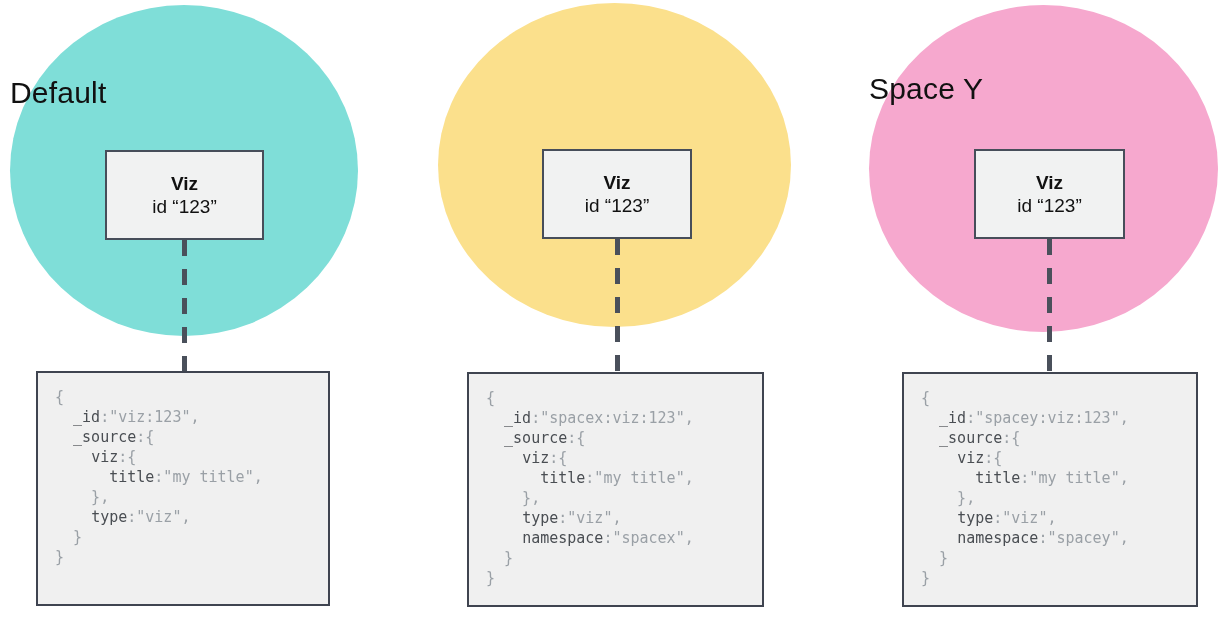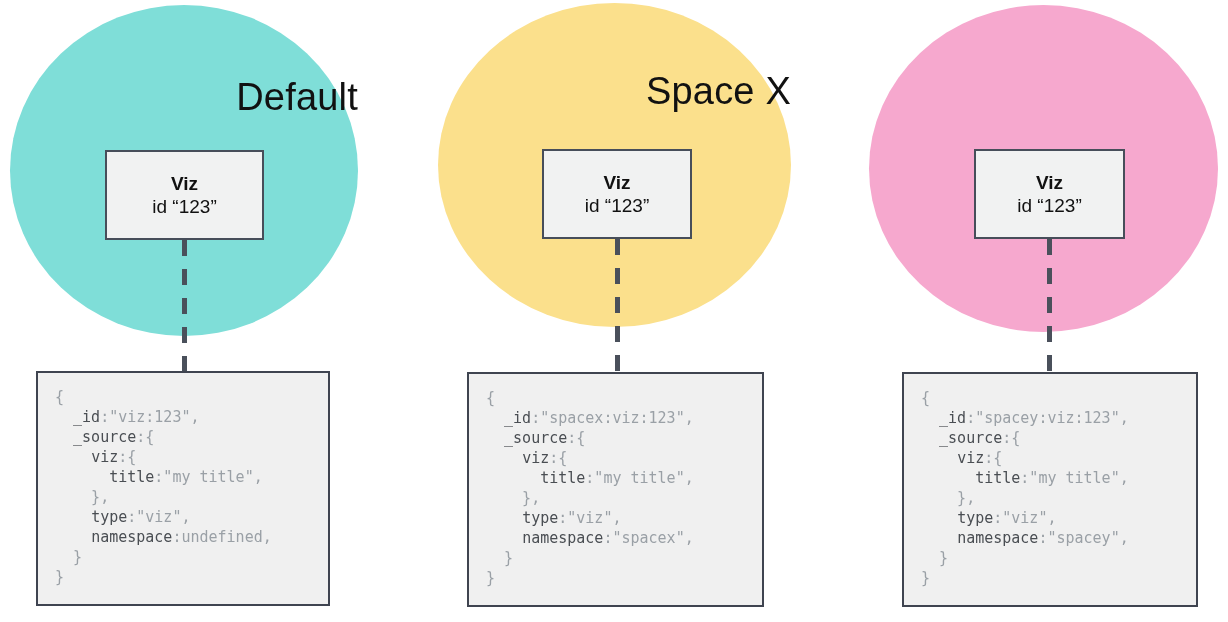--- a/index.html
+++ b/index.html
@@ -10,22 +10,22 @@
     background: var(--canvas-bg, #ffffff);
     font-family: "Liberation Sans", sans-serif;
     overflow: hidden;
   }
   .circle {
     position: absolute;
     border-radius: 50%;
   }
   .space-title {
     position: absolute;
-    text-align: right;
-    font-size: 38px;
+    text-align: left;
+    font-size: 30px;
     letter-spacing: 0.2px;
     color: var(--title-text, #111111);
   }
   .viz-box {
     position: absolute;
     box-sizing: border-box;
     background: var(--box-fill, #f1f2f2);
     border: 2px solid var(--box-border, #474e5a);
     display: flex;
     flex-direction: column;
@@ -72,28 +72,26 @@
   </div>
   <div class="code-block" style="left:36px; top:371px; width:294px; height:235px;">
     <div>
         <div class="code-line"><span class="seg-v">{</span></div>
         <div class="code-line"><span class="seg-v">  </span><span class="seg-k">_id</span><span class="seg-v">:"viz:123",</span></div>
         <div class="code-line"><span class="seg-v">  </span><span class="seg-k">_source</span><span class="seg-v">:{</span></div>
         <div class="code-line"><span class="seg-v">    </span><span class="seg-k">viz</span><span class="seg-v">:{</span></div>
         <div class="code-line"><span class="seg-v">      </span><span class="seg-k">title</span><span class="seg-v">:"my title",</span></div>
         <div class="code-line"><span class="seg-v">    },</span></div>
         <div class="code-line"><span class="seg-v">    </span><span class="seg-k">type</span><span class="seg-v">:"viz",</span></div>
-        <div class="code-line"><span class="seg-v">    </span><span class="seg-k">namespace</span><span class="seg-v">:undefined,</span></div>
         <div class="code-line"><span class="seg-v">  }</span></div>
         <div class="code-line"><span class="seg-v">}</span></div>
       </div>
   </div>
 
   <div class="circle" style="left: 438px; top: 3px; width: 353px; height: 324px; background: rgb(251, 224, 140);"></div>
-  <div class="space-title" style="left:438px; top:70px; width:353px;">Space X</div>
   <div class="connector" style="left: 615px; top: 239px; height: 134px; background-image: repeating-linear-gradient(rgb(74, 80, 91) 0px, rgb(74, 80, 91) 16px, transparent 16px, transparent 29px);"></div>
   <div class="viz-box" style="left:542px; top:149px; width:150px; height:90px;">
     <span class="viz-title">Viz</span>
     <span class="viz-id">id “123”</span>
   </div>
   <div class="code-block" style="left:467px; top:372px; width:297px; height:235px;">
     <div>
         <div class="code-line"><span class="seg-v">{</span></div>
         <div class="code-line"><span class="seg-v">  </span><span class="seg-k">_id</span><span class="seg-v">:"spacex:viz:123",</span></div>
         <div class="code-line"><span class="seg-v">  </span><span class="seg-k">_source</span><span class="seg-v">:{</span></div>
@@ -101,20 +99,21 @@
         <div class="code-line"><span class="seg-v">      </span><span class="seg-k">title</span><span class="seg-v">:"my title",</span></div>
         <div class="code-line"><span class="seg-v">    },</span></div>
         <div class="code-line"><span class="seg-v">    </span><span class="seg-k">type</span><span class="seg-v">:"viz",</span></div>
         <div class="code-line"><span class="seg-v">    </span><span class="seg-k">namespace</span><span class="seg-v">:"spacex",</span></div>
         <div class="code-line"><span class="seg-v">  }</span></div>
         <div class="code-line"><span class="seg-v">}</span></div>
       </div>
   </div>
 
   <div class="circle" style="left: 869px; top: 5px; width: 349px; height: 327px; background: rgb(246, 168, 206);"></div>
+  <div class="space-title" style="left:869px; top:72px; width:349px;">Space Y</div>
   <div class="connector" style="left: 1047px; top: 239px; height: 134px; background-image: repeating-linear-gradient(rgb(74, 80, 91) 0px, rgb(74, 80, 91) 16px, transparent 16px, transparent 29px);"></div>
   <div class="viz-box" style="left:974px; top:149px; width:151px; height:90px;">
     <span class="viz-title">Viz</span>
     <span class="viz-id">id “123”</span>
   </div>
   <div class="code-block" style="left:902px; top:372px; width:296px; height:235px;">
     <div>
         <div class="code-line"><span class="seg-v">{</span></div>
         <div class="code-line"><span class="seg-v">  </span><span class="seg-k">_id</span><span class="seg-v">:"spacey:viz:123",</span></div>
         <div class="code-line"><span class="seg-v">  </span><span class="seg-k">_source</span><span class="seg-v">:{</span></div>

